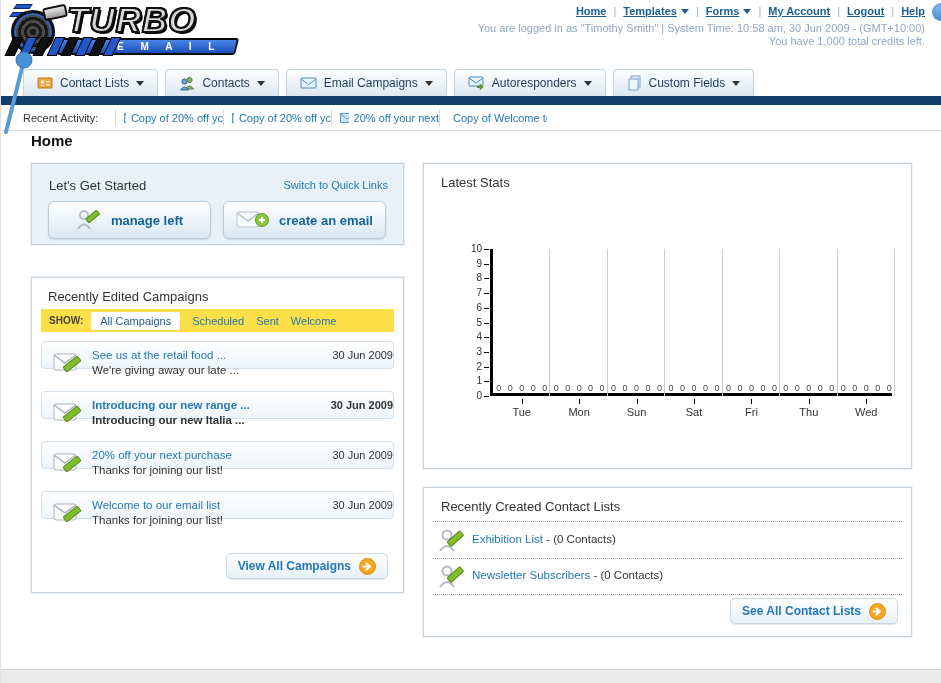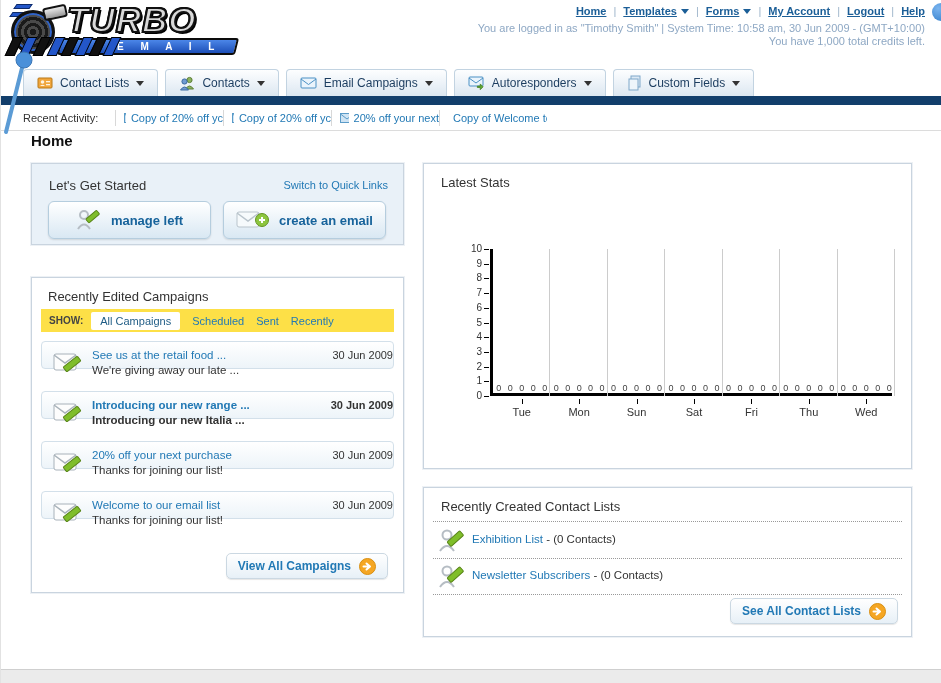--- a/index.html
+++ b/index.html
@@ -296,21 +296,21 @@
     </div>
   </div>
 
   <div class="panel" id="campaigns">
     <div class="panel-title">Recently Edited Campaigns</div>
     <div class="show-bar">
       <span class="show-label">SHOW:</span>
       <span class="filter-link active">All Campaigns</span>
       <span class="filter-link">Scheduled</span>
       <span class="filter-link">Sent</span>
-      <span class="filter-link">Recently</span>
+      <span class="filter-link">Welcome</span>
     </div>
 
     <div class="camp-item" style="top:63px;">
       <svg class="ci-icon" width="32" height="28">
         <rect x="1" y="5" width="22" height="16" rx="2" fill="#fdfdfd" stroke="#a8b2ba"></rect>
         <path d="M1 6 L12 14 L23 6" fill="none" stroke="#a8b2ba" stroke-width="1.5"></path>
         <rect x="10" y="12" width="18" height="6" rx="1" fill="#7fbe2a" stroke="#588418" transform="rotate(-38 19 15)"></rect>
       </svg>
       <span class="camp-title">See us at the retail food ...</span>
       <span class="camp-sub">We're giving away our late ...</span>

